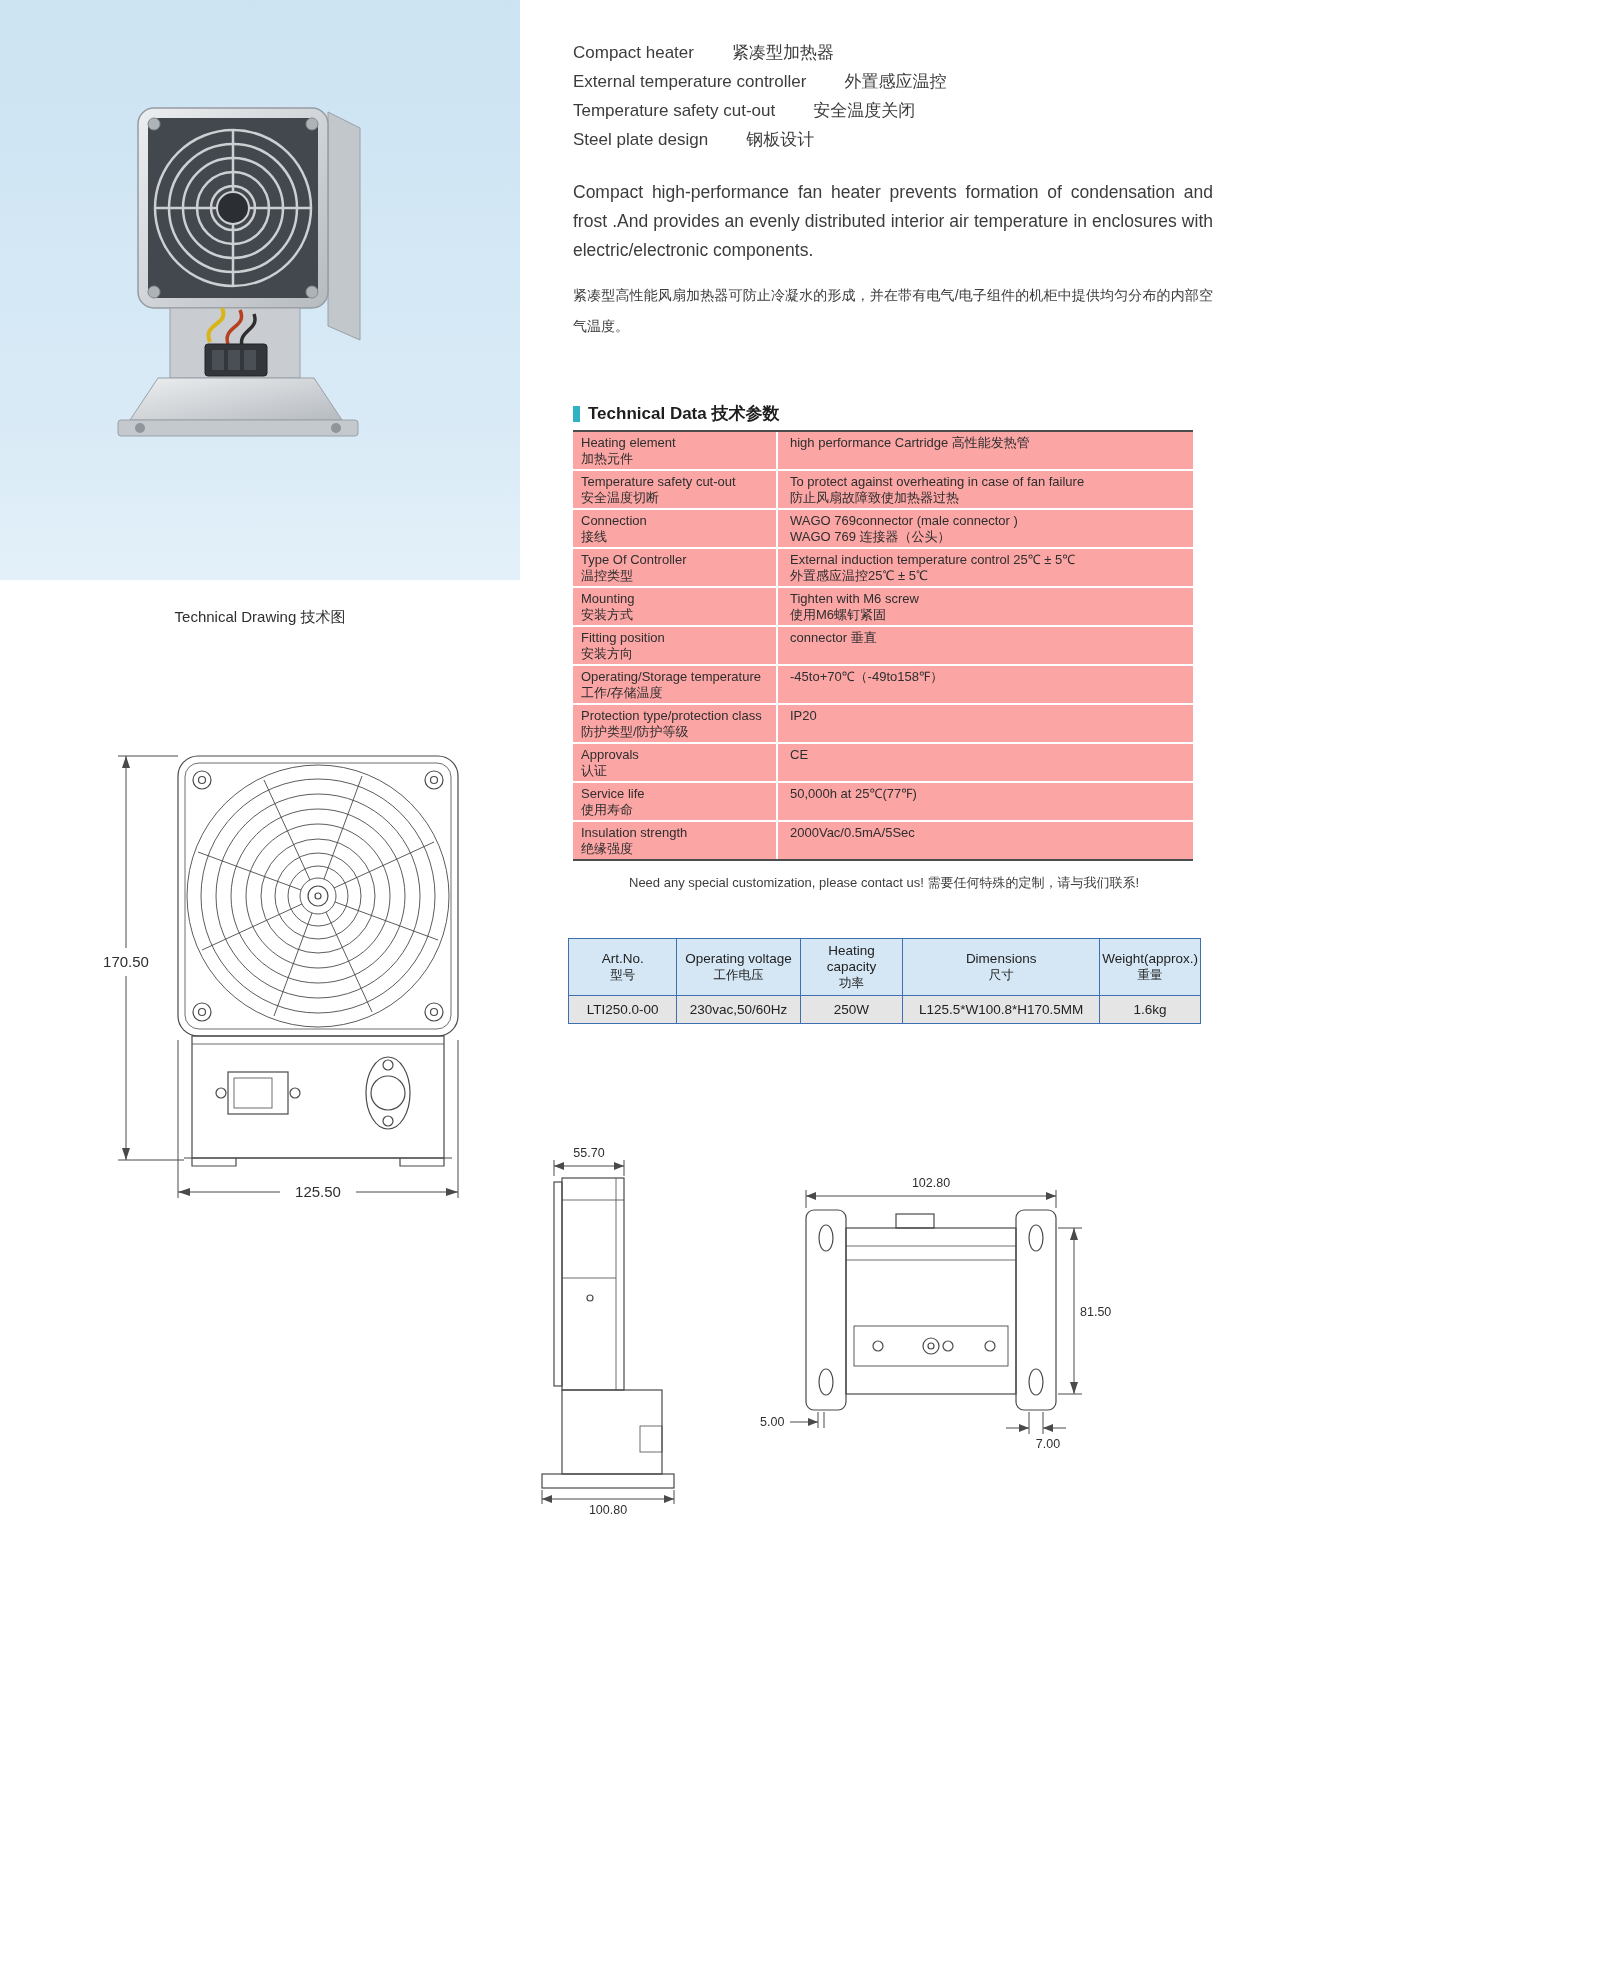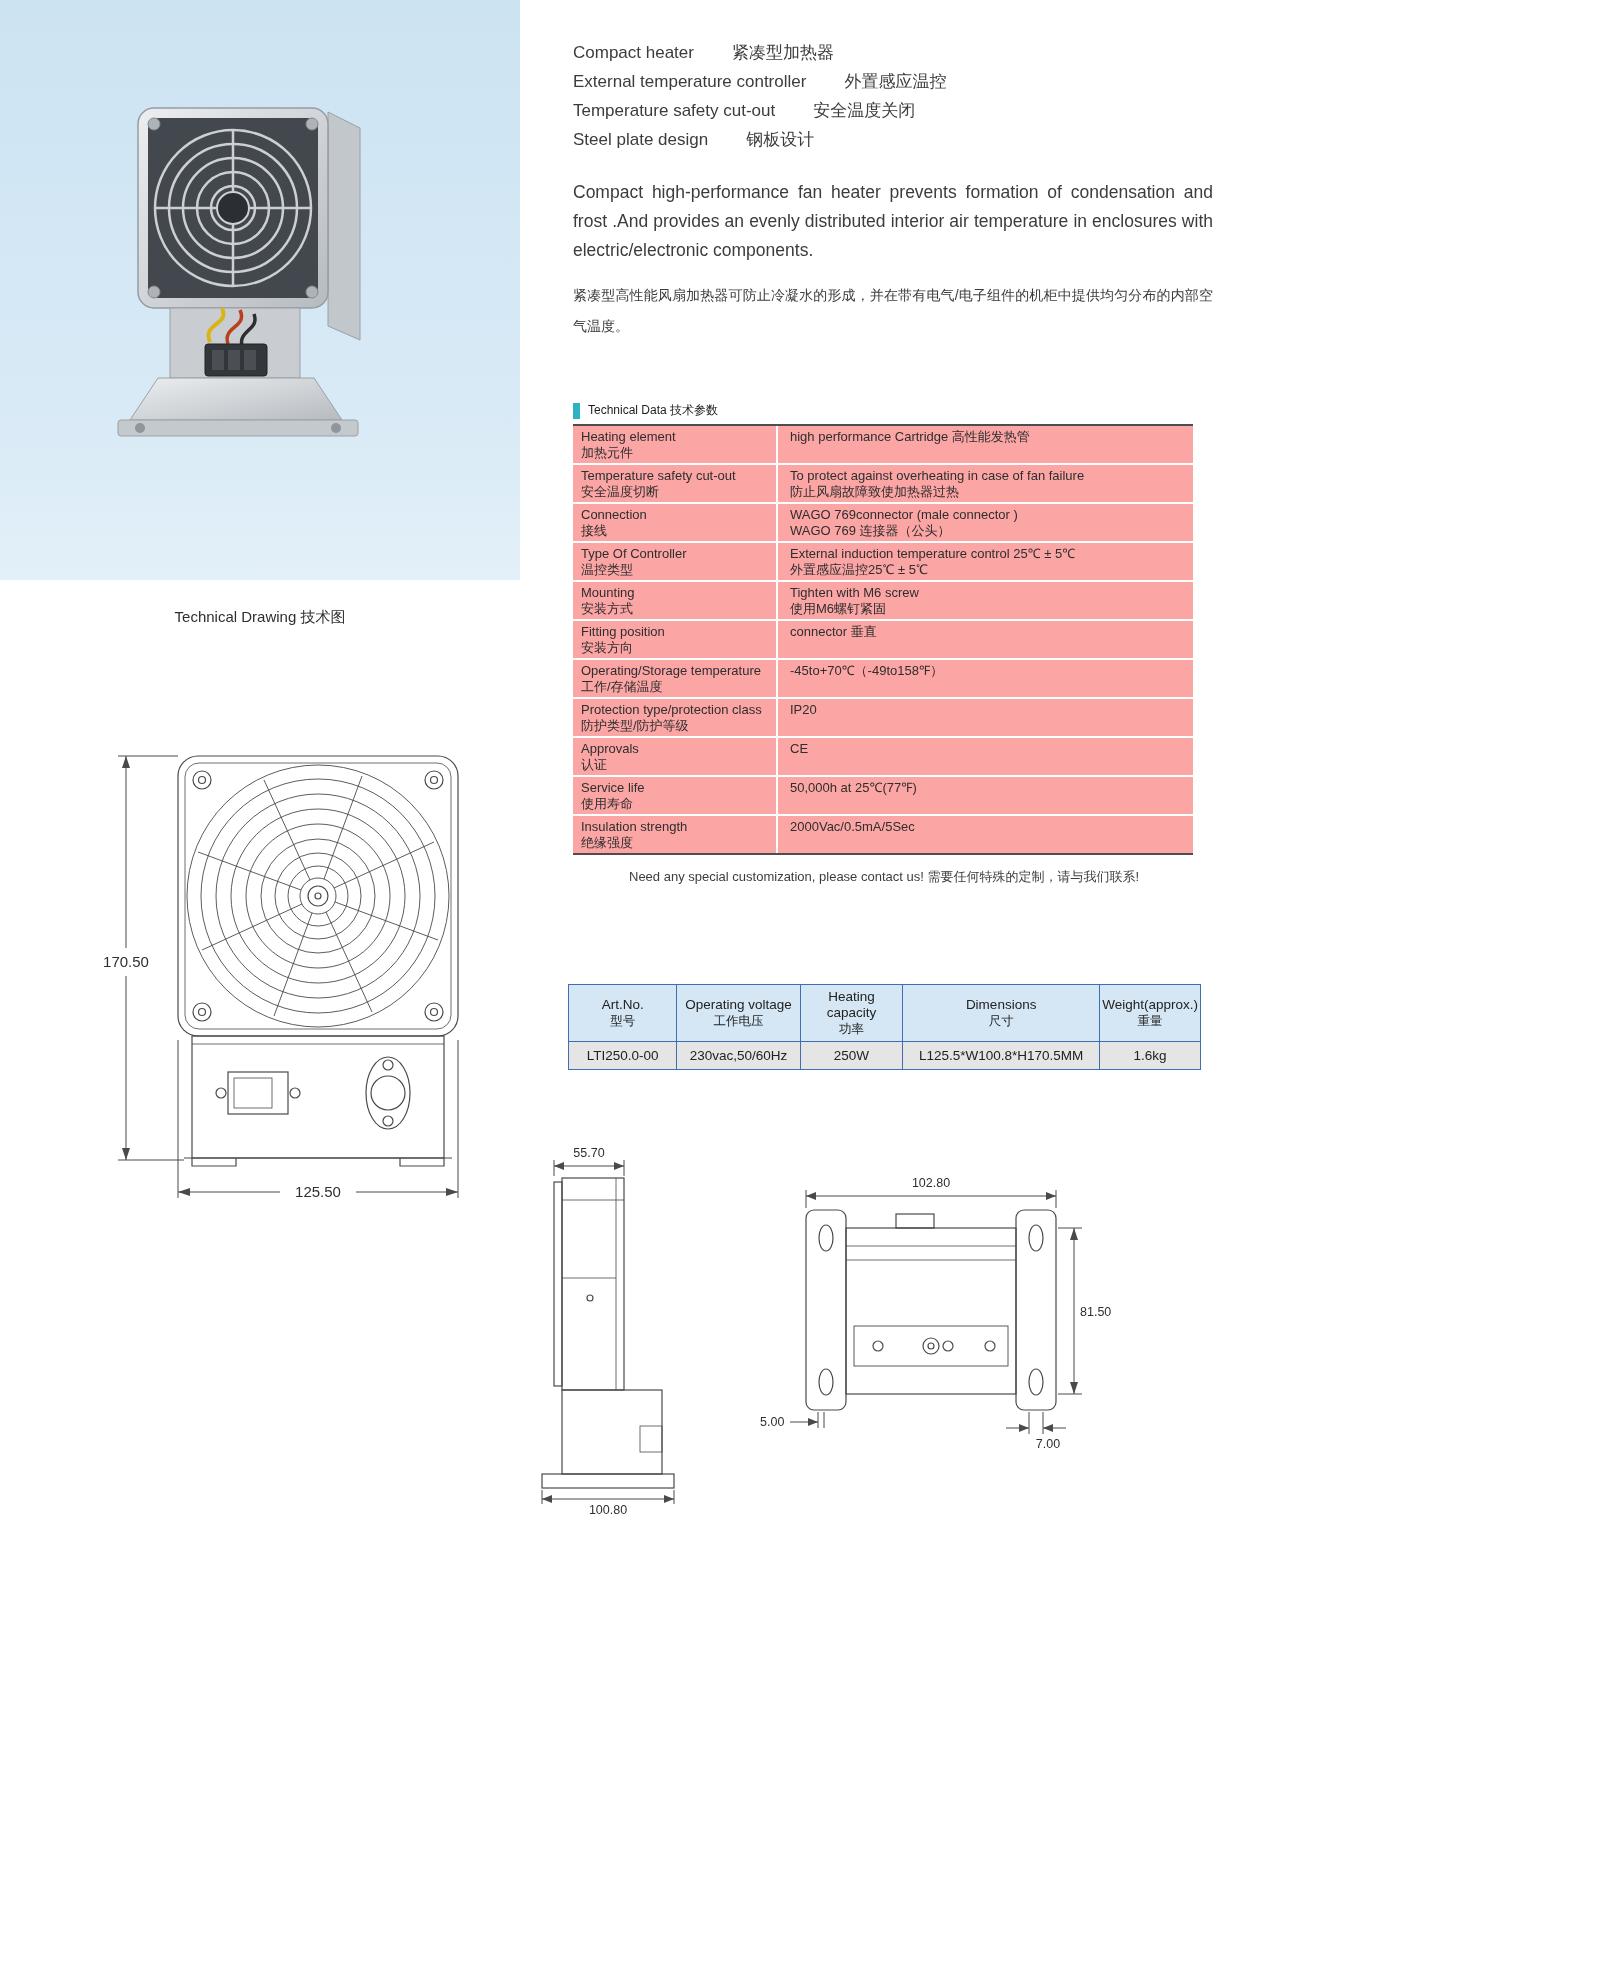--- a/index.html
+++ b/index.html
@@ -23,35 +23,35 @@
   
   .description { position:absolute; left:573px; top:178px; width:640px; }
   .desc-en { font-size:17.5px; line-height:29px; text-align:justify; color:#3c3c3c; }
   .desc-cn { font-size:14px; line-height:31px; margin-top:15px; text-align:justify; color:#3c3c3c; }
 
   
   .tech-section { position:absolute; left:573px; top:402px; width:620px; }
   .tech-header { display:flex; align-items:center; gap:8px; padding-bottom:5px;
                  border-bottom:2px solid #4d4d4d; }
   .accent-bar { width:7px; height:16px; background:#2fb3c4; }
-  .tech-title { font-size:12px; font-weight:normal; color:#1d1d1d; }
+  .tech-title { font-size:17px; font-weight:bold; color:#1d1d1d; }
 
   .tech-table { border-bottom:2px solid #4d4d4d; }
   .trow { display:flex; background:#fca5a5; border-top:2px solid #ffffff; min-height:36px; }
   .trow:first-child { border-top:none; }
   .tlabel { width:205px; border-right:2px solid #ffffff; padding:3px 4px 3px 8px;
             display:flex; flex-direction:column; justify-content:center; }
   .tvalue { flex:1; padding:3px 6px 3px 12px;
             display:flex; flex-direction:column; }
   .tlabel div, .tvalue div { font-size:13px; line-height:15.5px; color:#2e2e2e; }
 
   .tech-note { margin-top:13px; padding-left:8px; font-size:13px; color:#3d3d3d;margin-left:48px; }
 
   
-  .spec-table { position:absolute; left:568px; top:984px; width:633px; border-collapse:collapse; }
+  .spec-table { position:absolute; left:568px; top:938px; width:633px; border-collapse:collapse; }
   .spec-table th, .spec-table td { border:1px solid #3e6fb0; }
   .spec-table th { background:#d5e7f5; font-weight:normal; padding:4px 2px; }
   .spec-table th .h-en { font-size:13.5px; color:#222; line-height:16px; }
   .spec-table th .h-cn { font-size:12.5px; color:#222; line-height:16px; }
   .spec-table td { background:#e5e5e5; text-align:center; font-size:13.5px; color:#222;
                    height:28px; padding:3px 2px; }
 
   
   .drawing { position:absolute; }
   .drawing text { font-family:"Liberation Sans", sans-serif; fill:#2f2f2f; }

